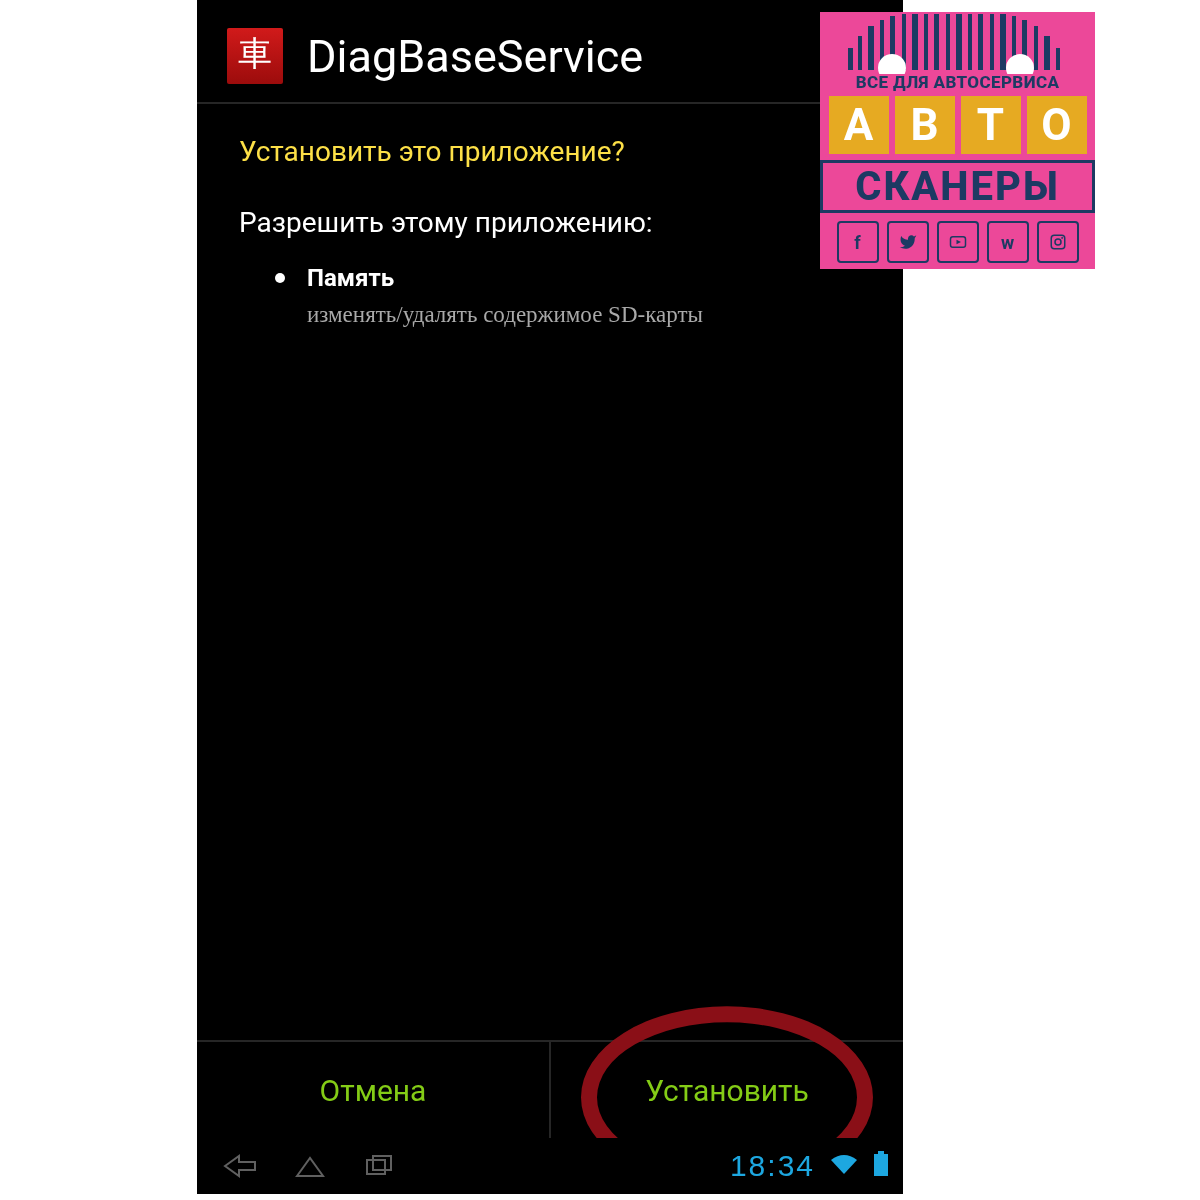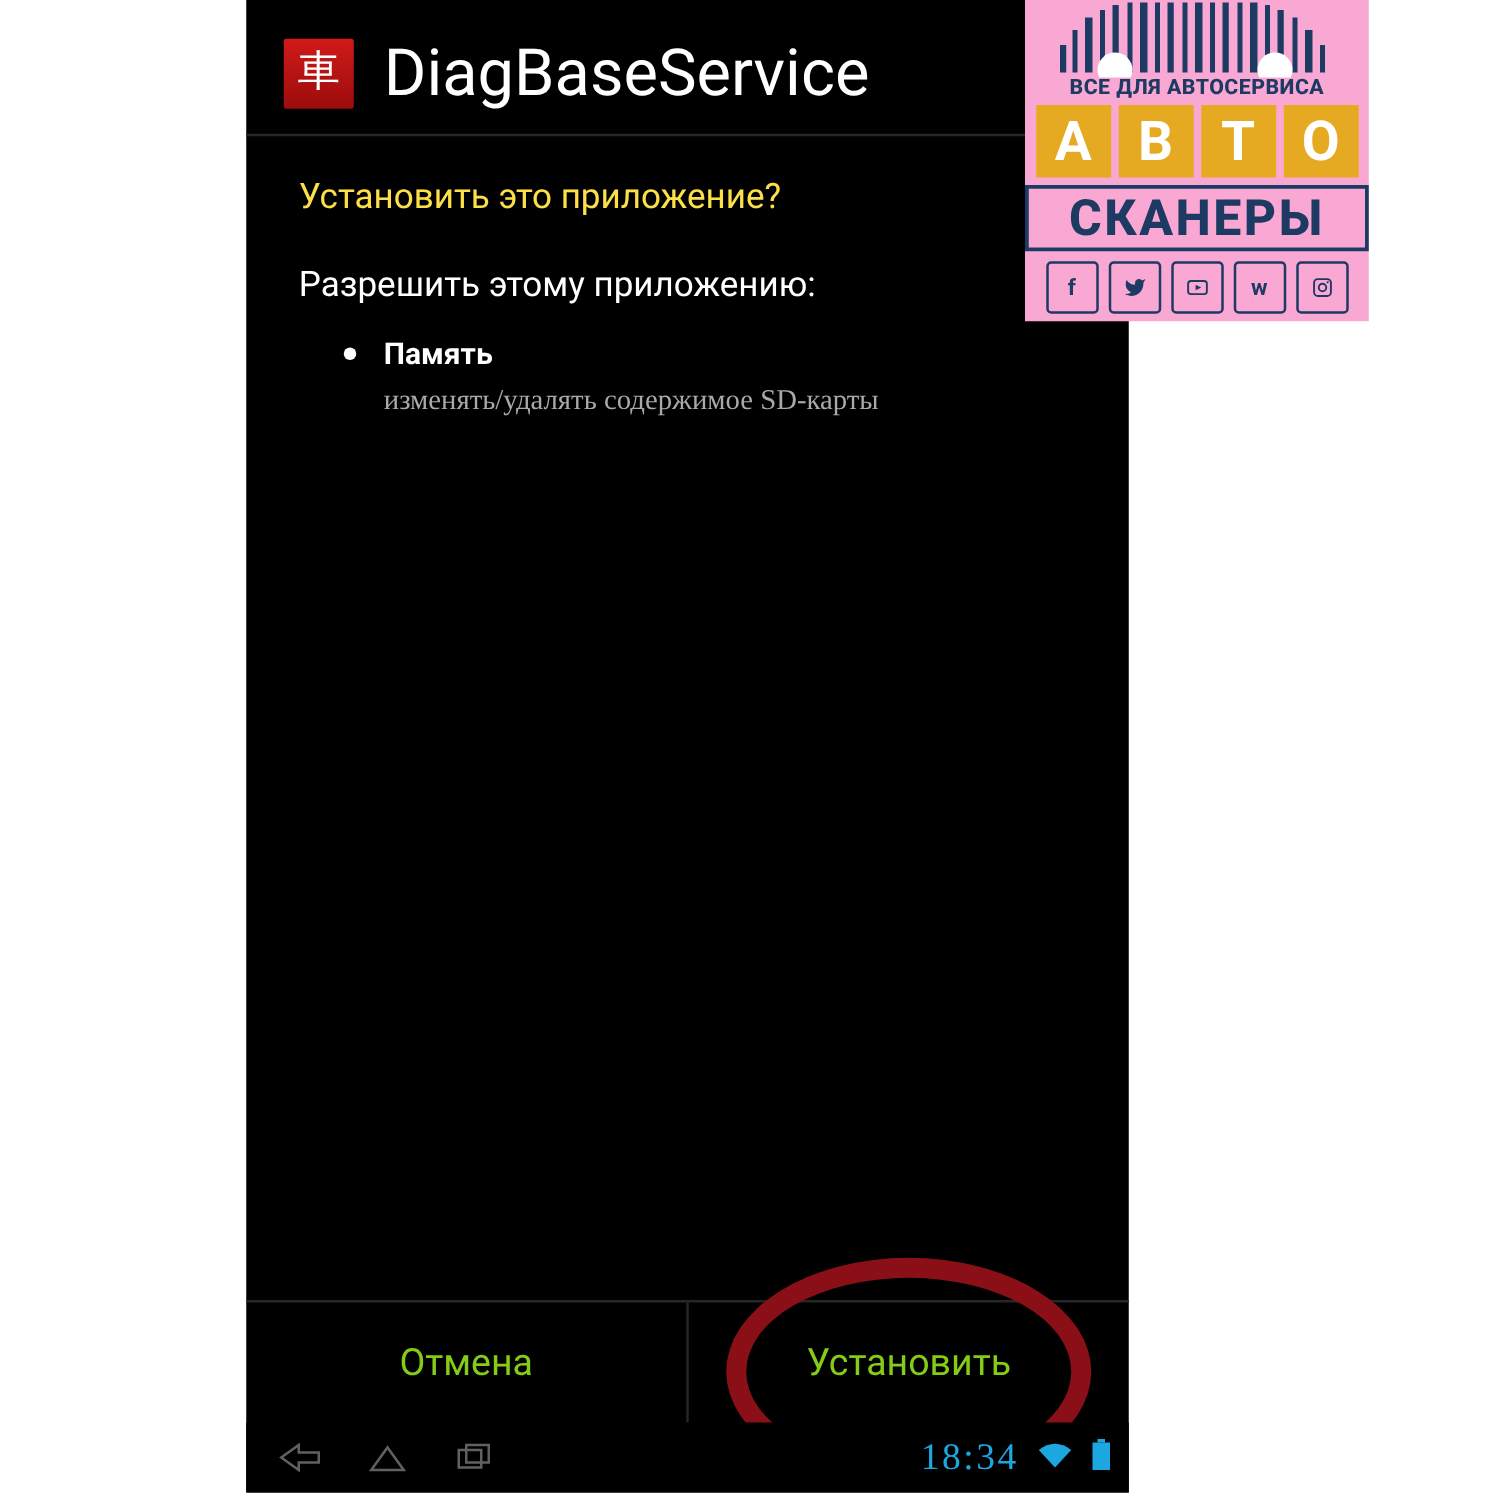--- a/index.html
+++ b/index.html
@@ -1,41 +1,41 @@
 <!DOCTYPE html>
 <html><head>
 <meta charset="utf-8">
 <style>
   html,body{margin:0;padding:0;width:1200px;height:1200px;background:#fff;font-family:Roboto,Arial,sans-serif;overflow:hidden;}
   .stage{position:relative;width:1200px;height:1200px;}
   .phone{position:absolute;left:197px;top:0;width:706px;height:1194px;background:#000;color:#eaeaea;}
   .hdr{display:flex;align-items:center;padding:28px 30px 18px 30px;}
   .appicon{width:56px;height:56px;background:linear-gradient(#d11a1a,#9c0c0c);display:flex;align-items:center;justify-content:center;color:#fff;font-size:34px;font-weight:500;border-radius:2px;}
   .appicon span{transform:translateY(-2px);}
-  .apptitle{font-size:52px;color:#fff;margin-left:24px;font-weight:400;}
+  .apptitle{font-size:45px;color:#fff;margin-left:24px;font-weight:400;}
   .divider{height:2px;background:#262626;margin:0;}
   .body{padding:28px 42px 0 42px;font-size:26px;line-height:1.45;}
   .q{color:#fde047;font-size:28px;margin-bottom:30px;}
   .perm-t{color:#fff;font-size:28px;margin-bottom:18px;}
   .perm-item{display:flex;align-items:flex-start;margin-left:36px;}
   .bullet{width:10px;height:10px;background:#fff;border-radius:50%;margin-top:12px;margin-right:22px;flex:0 0 auto;}
   .perm-name{font-weight:700;color:#fff;font-size:24px;}
   .perm-desc{color:#a9a9a9;font-size:23px;margin-top:2px;font-family:Liberation Serif, serif;}
   .btns{position:absolute;left:0;right:0;bottom:56px;height:96px;border-top:2px solid #262626;display:flex;}
   .btn{flex:1;display:flex;align-items:center;justify-content:center;color:#84cc16;font-size:30px;cursor:pointer;position:relative;}
   .btn+.btn{border-left:2px solid #262626;}
   .highlight{position:absolute;width:260px;height:150px;border:16px solid #8a0f17;border-radius:50%;pointer-events:none;left:50%;top:50%;transform:translate(-50%,-46%);}
   .nav{position:absolute;left:0;right:0;bottom:0;height:56px;background:#000;display:flex;align-items:center;}
   .nav-left{display:flex;gap:36px;margin-left:26px;color:#606060;}
   .nav-left .ico{width:34px;height:34px;display:flex;align-items:center;justify-content:center;}
   .nav-right{margin-left:auto;display:flex;align-items:center;gap:14px;margin-right:14px;}
-  .clock{color:#1da7e0;font-family:Liberation Serif, serif;font-size:30px;letter-spacing:2px;}
+  .clock{color:#1da7e0;font-family:Liberation Sans, sans-serif;font-size:30px;letter-spacing:2px;}
   .wifi,.batt{color:#1da7e0;}
   
-  .wm{position:absolute;right:105px;top:0;width:275px;background:#f9a8d4;padding:0 0 6px 0;z-index:10;}
+  .wm{position:absolute;right:105px;top:12px;width:275px;background:#ec4899;padding:0 0 6px 0;z-index:10;}
   .wm svg{display:block;}
   .wm .tag{font-size:17px;font-weight:800;color:#1d3a63;text-align:center;letter-spacing:0.4px;margin-top:-2px;}
   .wm .avto{display:flex;gap:6px;justify-content:center;margin-top:4px;}
   .wm .avto div{width:60px;height:58px;background:#e6aa22;color:#fff;font-size:44px;font-weight:700;display:flex;align-items:center;justify-content:center;}
   .wm .scan{border:3px solid #1d3a63;color:#1d3a63;font-size:40px;font-weight:800;text-align:center;letter-spacing:2px;margin-top:6px;padding:0 12px;}
   .wm .soc{display:flex;gap:8px;justify-content:center;margin-top:8px;}
   .wm .soc div{width:38px;height:38px;border:2px solid #1d3a63;border-radius:4px;color:#1d3a63;display:flex;align-items:center;justify-content:center;font-size:18px;font-weight:700;}
 </style>
 </head>
 <body>

